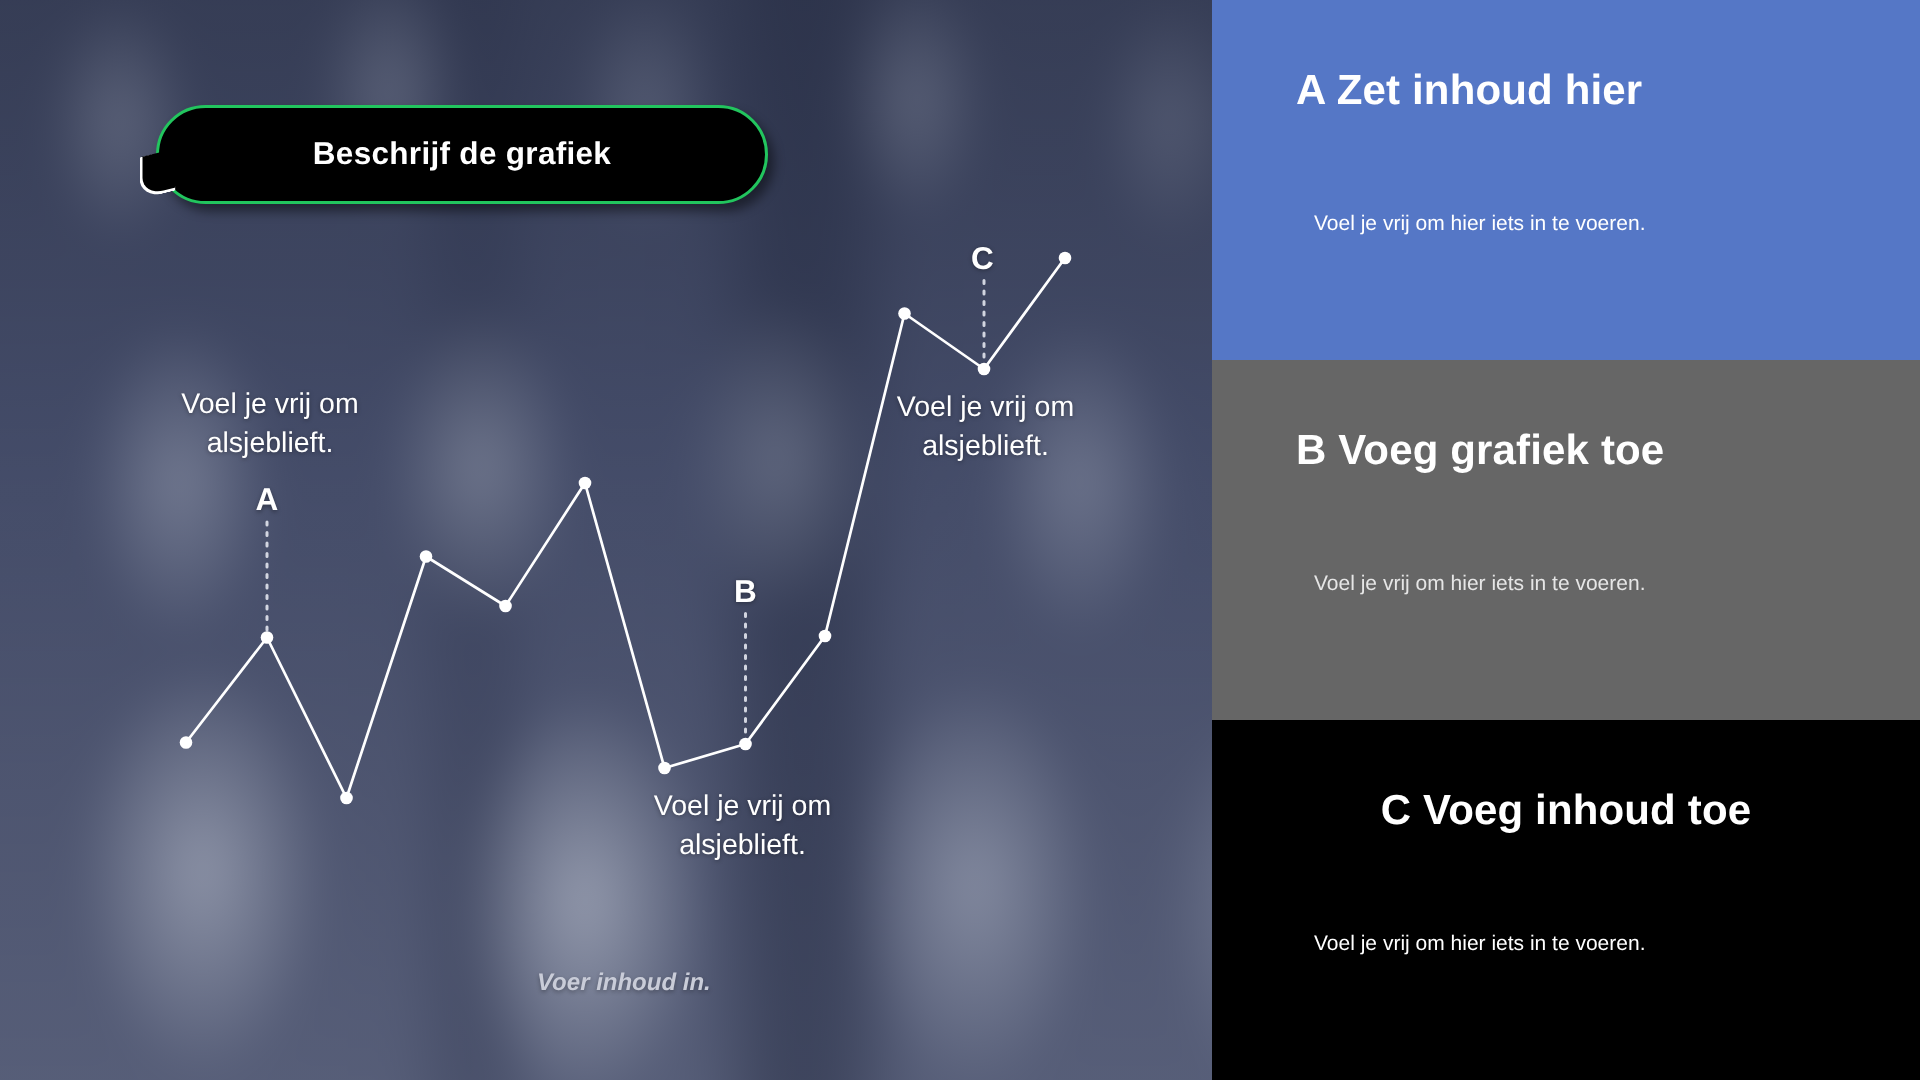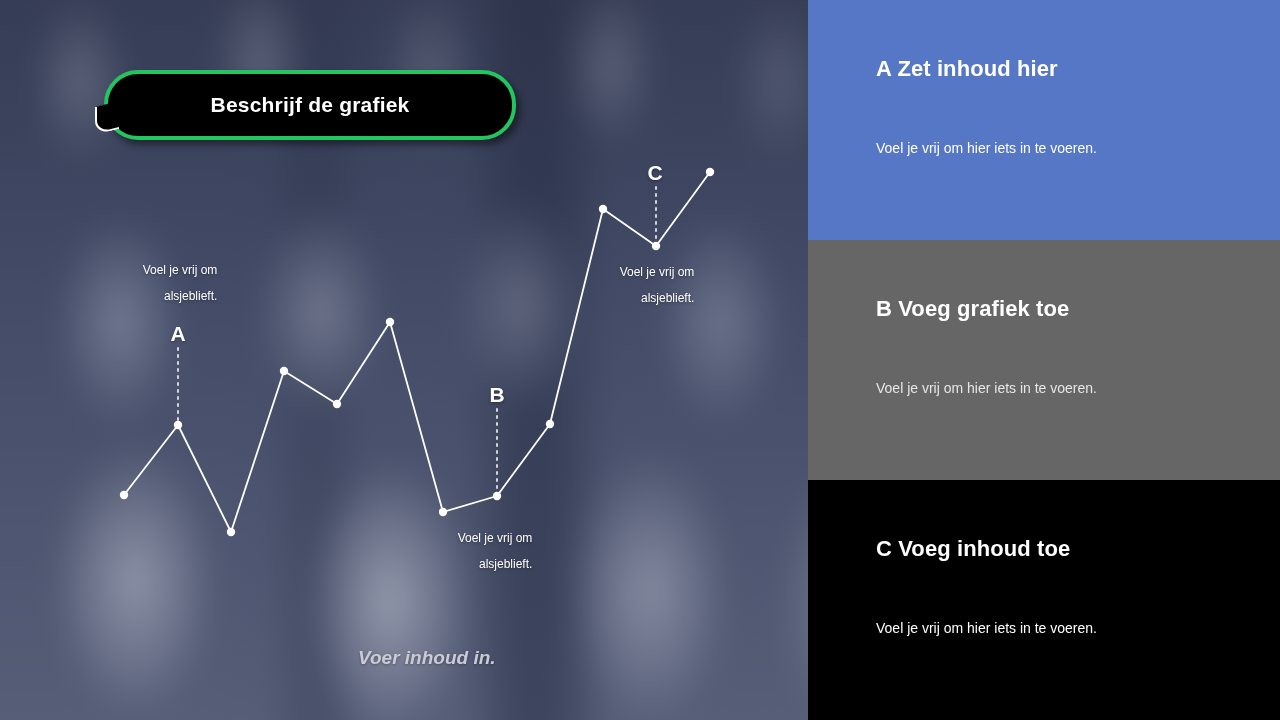--- a/index.html
+++ b/index.html
@@ -60,21 +60,21 @@
     inset: 0;
     background: linear-gradient(180deg, rgba(48,55,80,.55) 0%, rgba(56,64,92,.42) 45%, rgba(64,72,100,.38) 100%);
   }
 
   
   #title-bubble {
     position: absolute;
     left: 104px; top: 70px;
     width: 404px; height: 62px;
     background: #000;
-    border: 4px solid #22c55e;
+    border: 2px solid #22c55e;
     border-radius: 34px;
     box-shadow: 4px 5px 7px rgba(0,0,0,.45);
     display: flex;
     align-items: center;
     justify-content: center;
     text-decoration: underline;
   }
   #title-bubble .bubble-text {
     color: #ffffff;
     font-size: 21px;
@@ -112,68 +112,68 @@
     color: #ffffff;
     font-size: 21px;
     font-weight: bold;
     transform: translateX(-50%);
     text-shadow: 0 1px 3px rgba(0,0,0,.35);
     white-space: nowrap;
   }
   .pt-note {
     position: absolute;
     color: #ffffff;
-    font-size: 12px;
+    font-size: 19px;
     line-height: 26px;
-    text-align: right;
+    text-align: center;
     transform: translateX(-50%);
     text-shadow: 0 1px 3px rgba(0,0,0,.35);
     white-space: nowrap;
   }
   #chart-footnote {
     position: absolute;
     left: 358px; top: 647px;
     color: #c9ccd8;
-    font-size: 19px;
+    font-size: 16px;
     font-style: italic;
     font-weight: bold;
     text-shadow: 0 1px 3px rgba(0,0,0,.3);
   }
 
   
   #side-panels {
     position: absolute;
     left: 808px; top: 0;
     width: 472px; height: 720px;
   }
   .side-panel {
     position: relative;
     width: 472px;
     height: 240px;
     box-sizing: border-box;
     padding: 44px 56px 0 56px;
   }
   .side-panel .panel-title {
-    font-size: 22px;
-    font-weight: bold;
-    color: #ffffff;
-    margin: 12px;
+    font-size: 28px;
+    font-weight: bold;
+    color: #ffffff;
+    margin: 0;
     letter-spacing: .1px;
   }
   .side-panel .panel-body {
     position: absolute;
     left: 56px;
     top: 128px;
     font-size: 14px;
     color: #ffffff;
     margin: 12px;
   }
   #panel-a { background: #5577c6; }
   #panel-b { background: #666666; }
-  #panel-c { background: #000000; }
+  #panel-c { background: #000000; text-align: center; }
   #panel-b .panel-body { color: #e6e6e6; }
 </style>
 </head>
 <body>
 
 <div id="stage">
 
   <div id="chart-panel">
     <div class="photo-bg"></div>
     <div class="photo-tint"></div>

